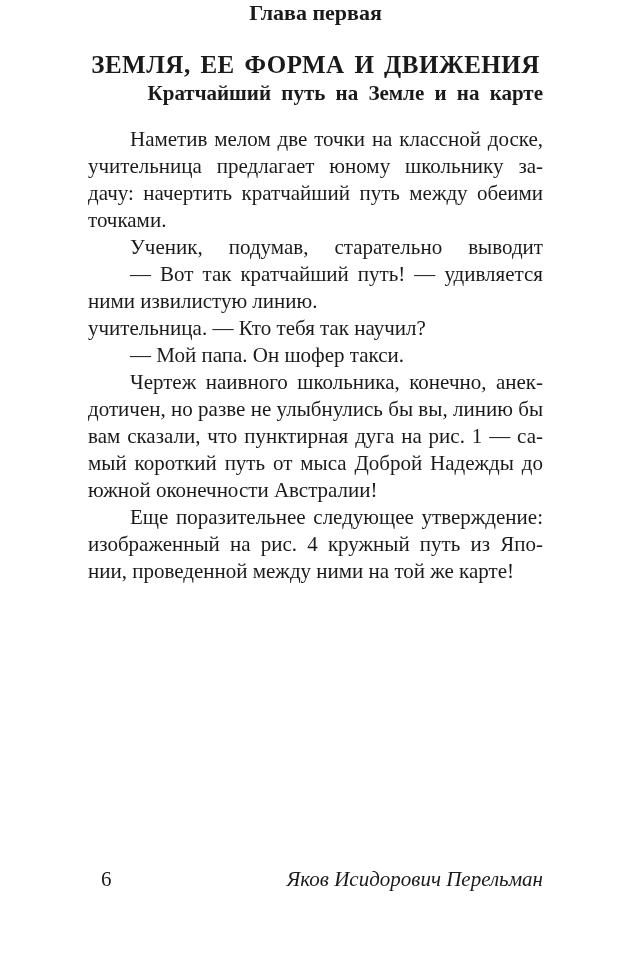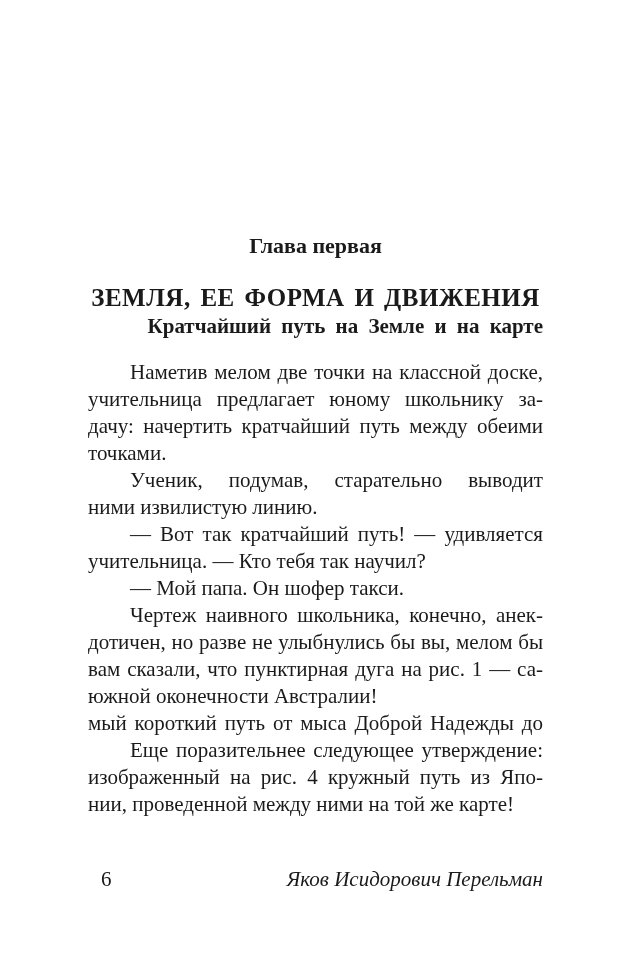--- a/index.html
+++ b/index.html
@@ -16,21 +16,20 @@
     color: #1a1a1a;
     overflow: hidden;
   }
   .content {
     position: absolute;
     left: 88px;
     top: 0;
     width: 455px;
   }
   .chapter-label {
-    margin-top: 233px;
     text-align: center;
     font-weight: bold;
     font-size: 22px;
     line-height: 26px;
   }
   .chapter-title {
     margin-top: 24px;
     text-align: center;
     font-weight: bold;
     font-size: 25px;
@@ -88,29 +87,29 @@
   <div class="content">
     <div class="chapter-label">Глава первая</div>
     <div class="chapter-title">ЗЕМЛЯ, ЕЕ ФОРМА И ДВИЖЕНИЯ</div>
     <div class="section-heading">Кратчайший путь на Земле и на карте</div>
     <div class="body-text">
         <div class="line first">Наметив мелом две точки на классной доске,</div>
         <div class="line">учительница предлагает юному школьнику за-</div>
         <div class="line">дачу: начертить кратчайший путь между обеими</div>
         <div class="line last">точками.</div>
         <div class="line first">Ученик, подумав, старательно выводит между</div>
+        <div class="line first">— Вот так кратчайший путь! — удивляется</div>
         <div class="line last">ними извилистую линию.</div>
-        <div class="line first">— Вот так кратчайший путь! — удивляется</div>
         <div class="line last">учительница. — Кто тебя так научил?</div>
         <div class="line first last">— Мой папа. Он шофер такси.</div>
         <div class="line first">Чертеж наивного школьника, конечно, анек-</div>
-        <div class="line">дотичен, но разве не улыбнулись бы вы, мелом бы</div>
+        <div class="line">дотичен, но разве не улыбнулись бы вы, линию бы</div>
         <div class="line">вам сказали, что пунктирная дуга на рис. 1 — са-</div>
+        <div class="line">мый короткий путь от мыса Доброй Надежды до</div>
         <div class="line last">южной оконечности Австралии!</div>
-        <div class="line">мый короткий путь от мыса Доброй Надежды до</div>
         <div class="line first">Еще поразительнее следующее утверждение:</div>
         <div class="line">изображенный на рис. 4 кружный путь из Япо-</div>
         <div class="line last">нии, проведенной между ними на той же карте!</div>
       </div>
   </div>
   <div class="footer">
     <span class="page-number">6</span>
     <span class="running-title">Яков Исидорович Перельман</span>
   </div>
 </div>

